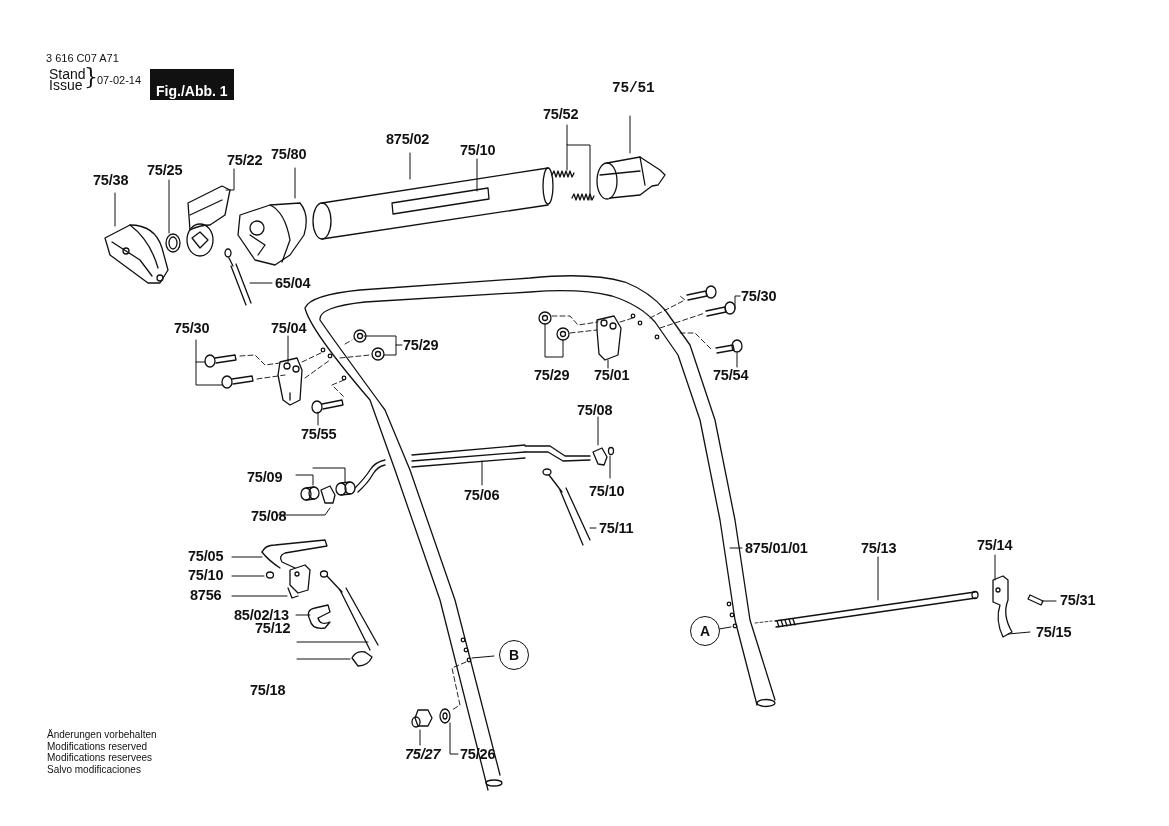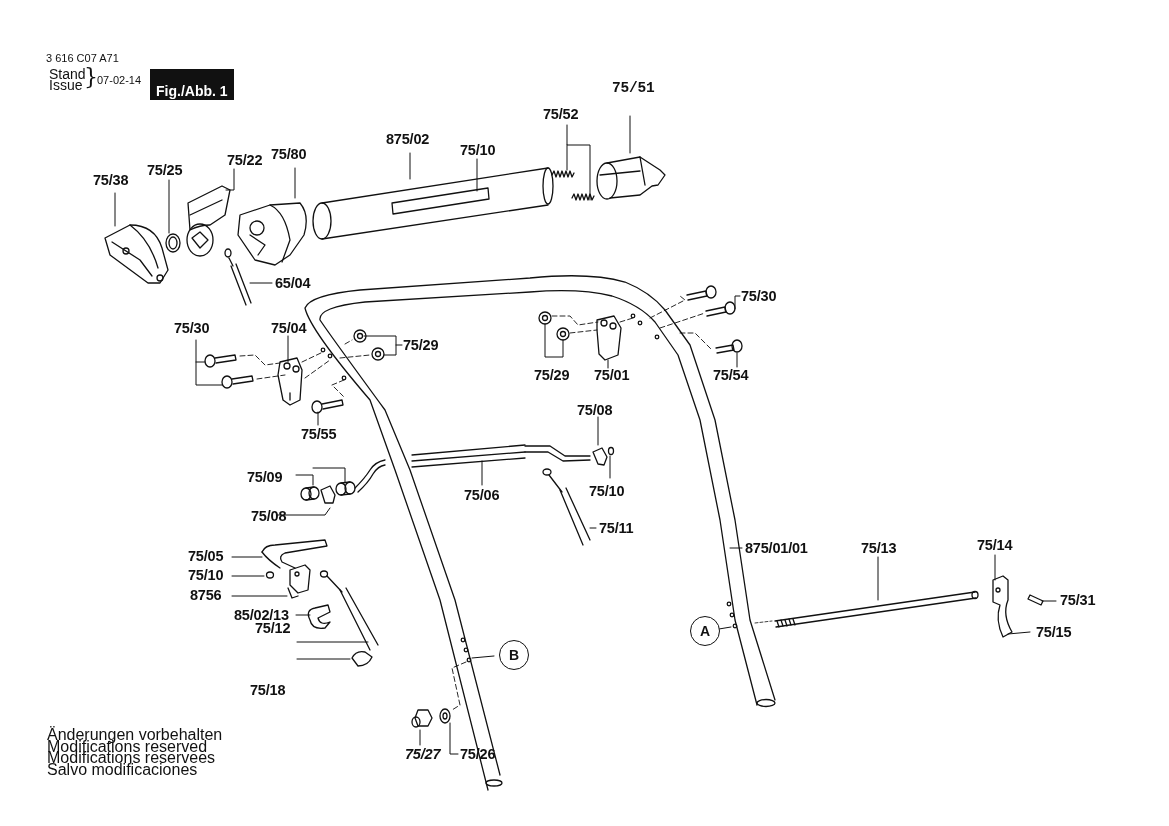--- a/index.html
+++ b/index.html
@@ -4,21 +4,21 @@
 <style>
   html, body { margin: 0; padding: 0; background: #ffffff; }
   body { width: 1169px; height: 826px; position: relative; overflow: hidden;
          font-family: "Liberation Sans", sans-serif; color: #111; }
   .hdr-code { position: absolute; left: 46px; top: 52px; font-size: 11px; }
   .hdr-stand { position: absolute; left: 49px; top: 69px; font-size: 14px; line-height: 11px; }
   .hdr-brace { position: absolute; left: 84px; top: 64px; font-size: 22px; font-family: "DejaVu Serif", serif; }
   .hdr-date { position: absolute; left: 97px; top: 74px; font-size: 11px; }
   .hdr-fig { position: absolute; left: 150px; top: 69px; background: #111; color: #fff;
              font-weight: bold; font-size: 14px; padding: 14px 6px 1px 6px; }
-  .notes { position: absolute; left: 47px; top: 729px; font-size: 16px; line-height: 11.5px; }
+  .notes { position: absolute; left: 47px; top: 729px; font-size: 10px; line-height: 11.5px; }
   .lbl { position: absolute; font-weight: bold; font-size: 14.5px; white-space: nowrap; letter-spacing: -0.2px; }
   .circ { position: absolute; width: 28px; height: 28px; border: 1.5px solid #111; border-radius: 50%;
           font-weight: bold; font-size: 14px; text-align: center; line-height: 28px; background:#fff; }
   svg#diagram { position: absolute; left: 0; top: 0; }
 </style>
 </head>
 <body>
 
 <div class="hdr-code">3 616 C07 A71</div>
 <div class="hdr-stand">

